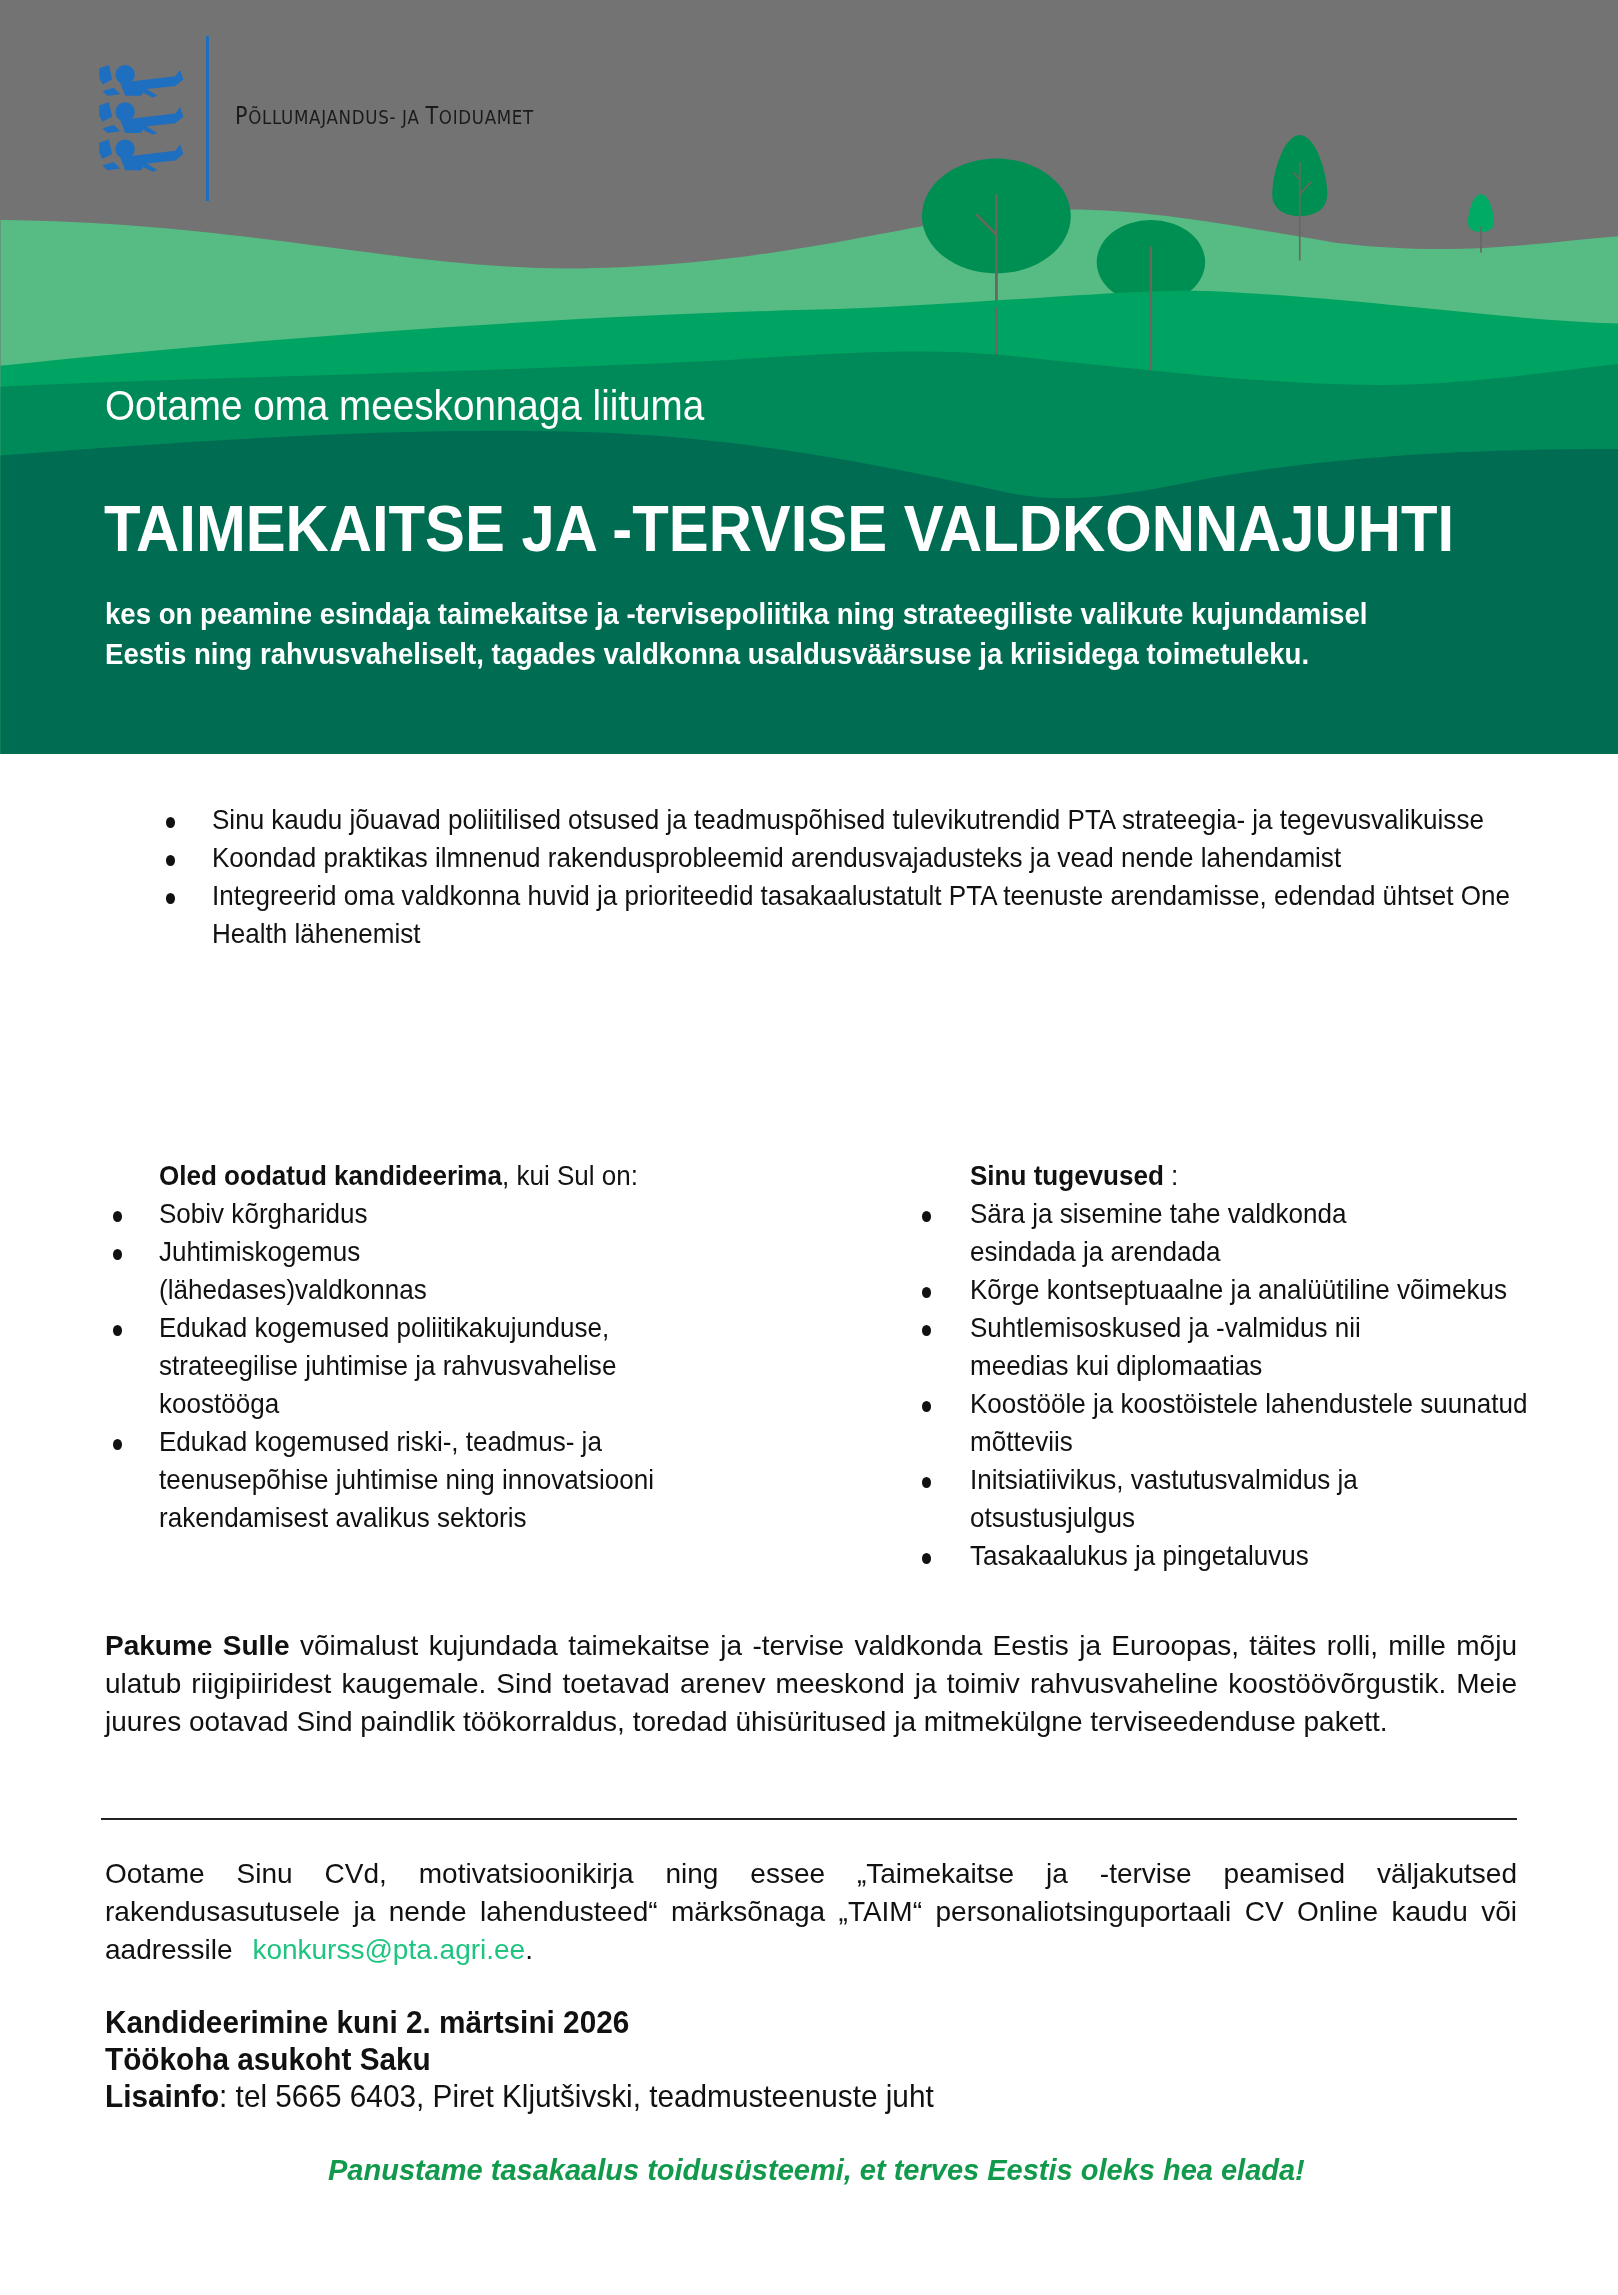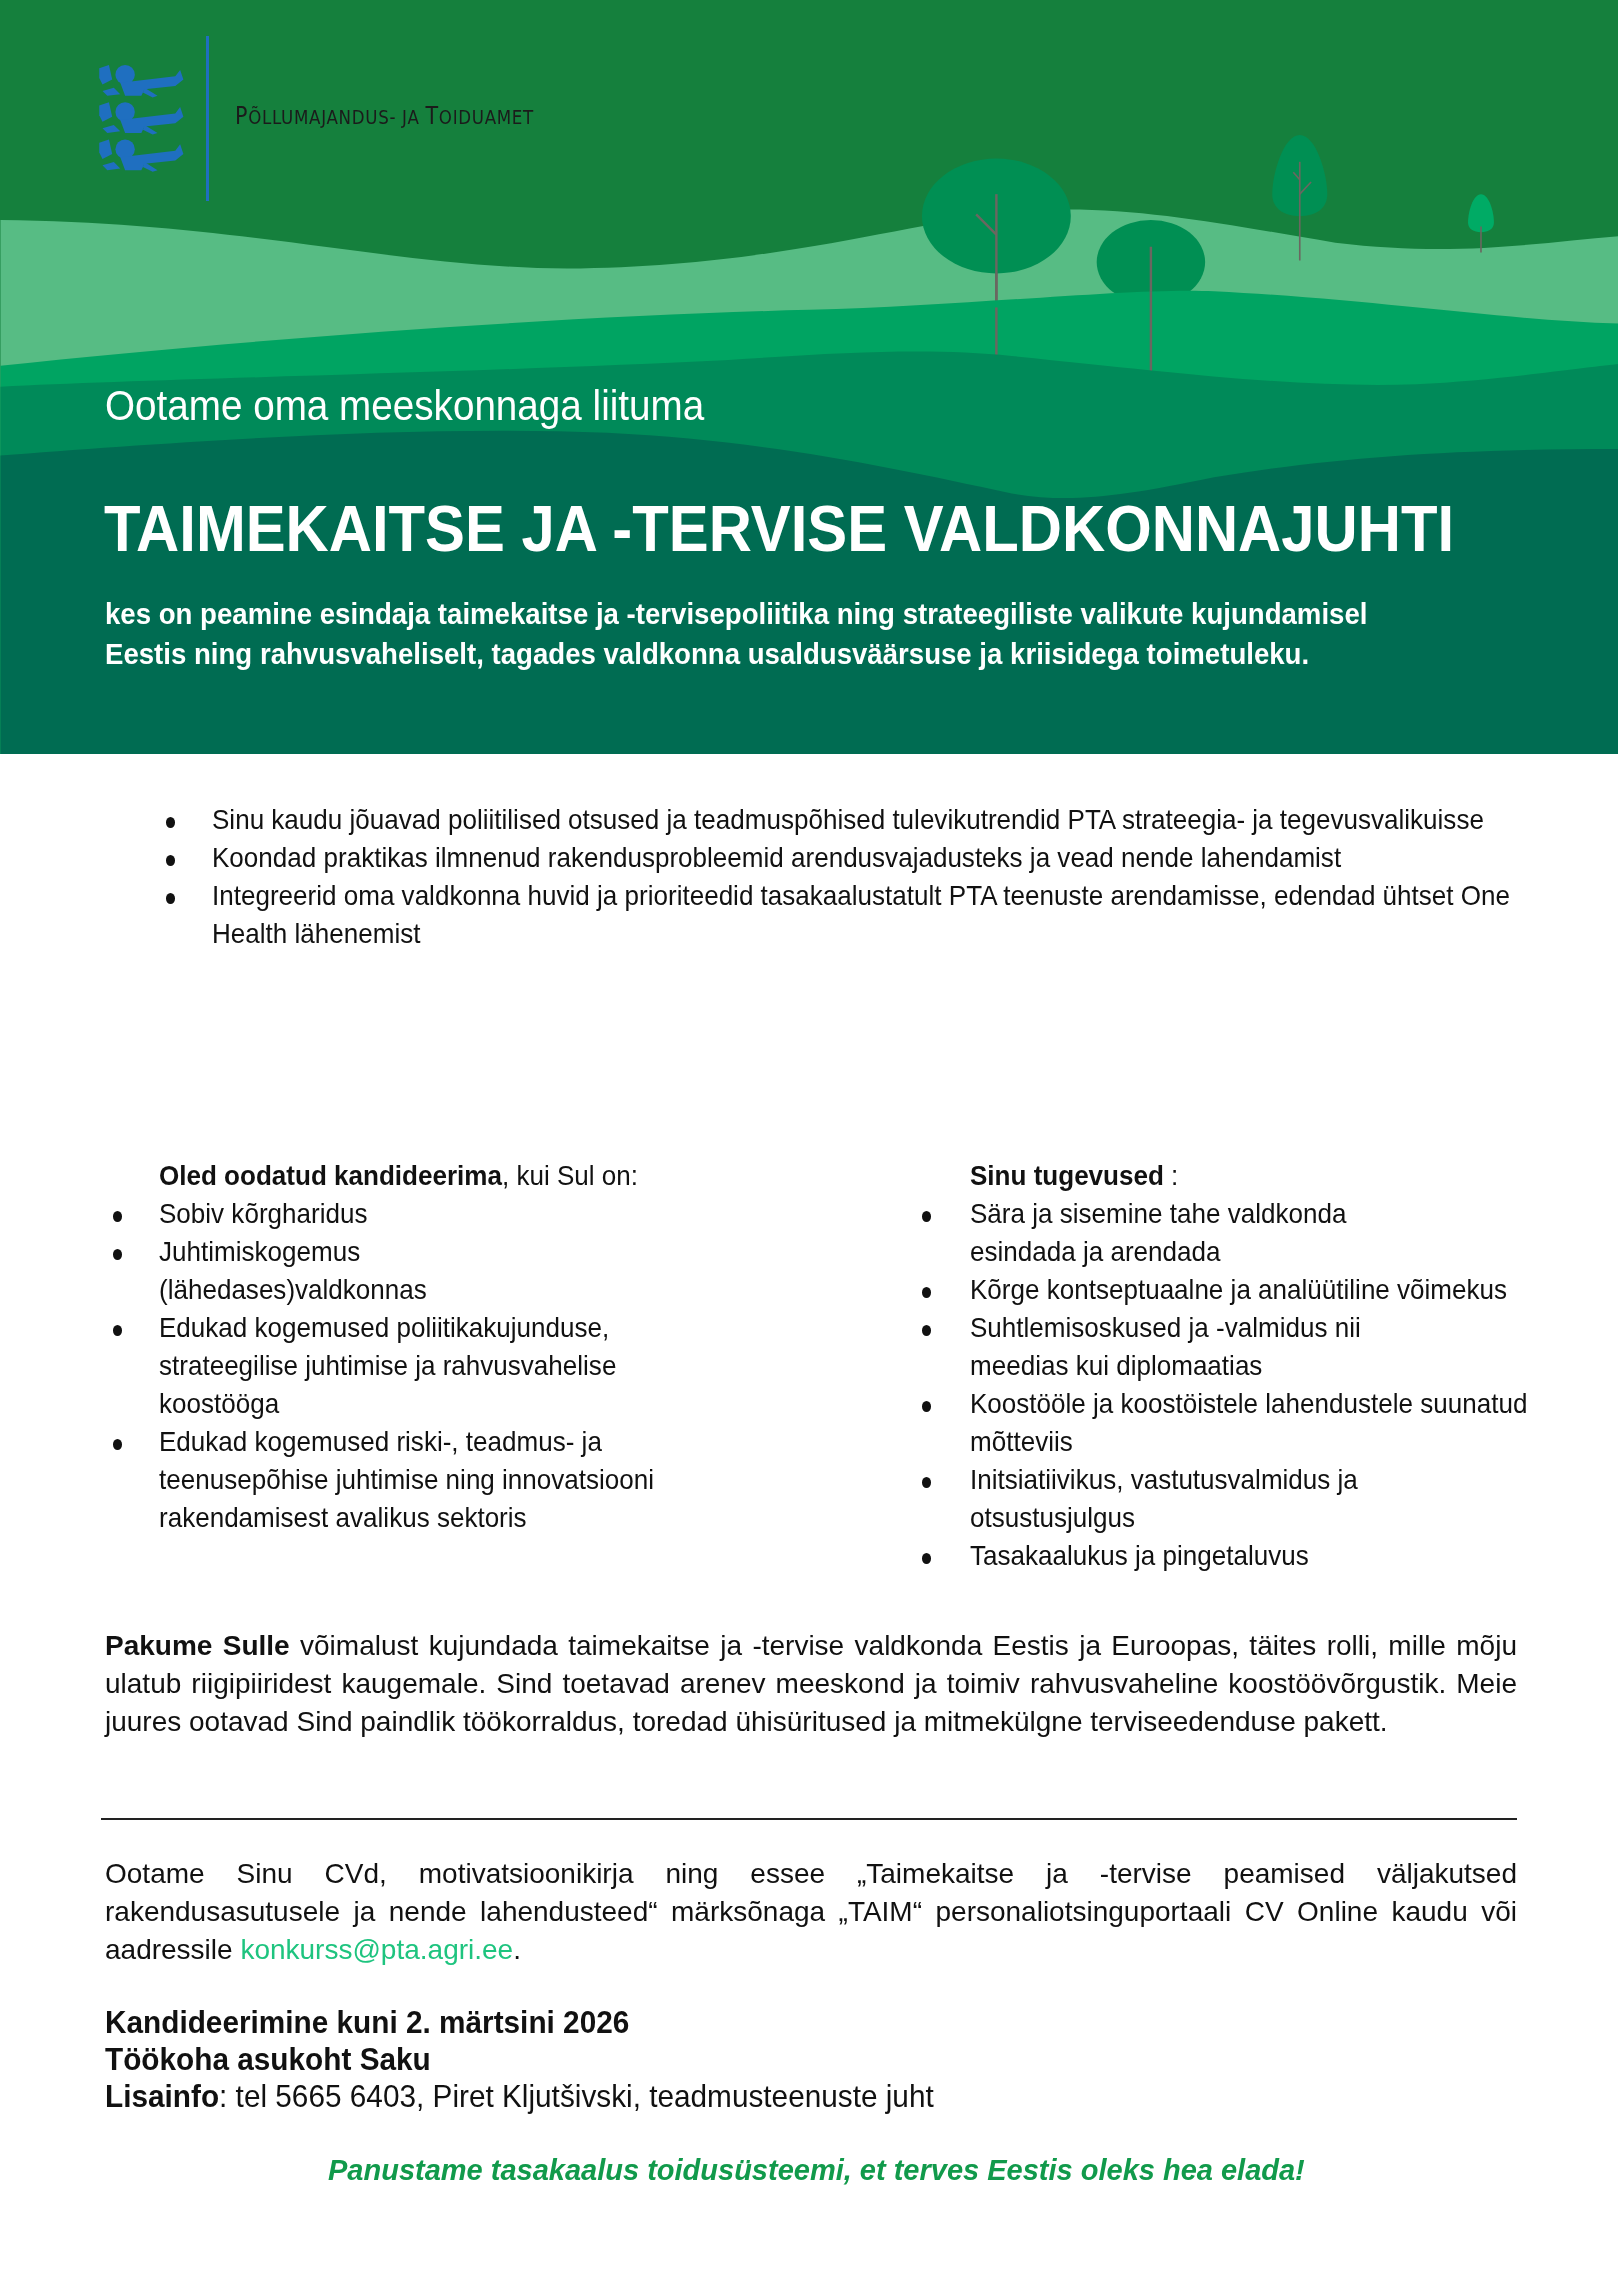--- a/index.html
+++ b/index.html
@@ -4,21 +4,21 @@
 <style>
   html, body { margin: 0; padding: 0; }
   body {
     width: 1619px; height: 2295px; position: relative; overflow: hidden;
     background: #ffffff;
     font-family: "Liberation Sans", "DejaVu Sans", sans-serif;
     color: #111111;
   }
   .header {
     position: absolute; left: 0; top: 0; width: 1619px; height: 754px;
-    background: #15803d; overflow: hidden;
+    background: #737373; overflow: hidden;
   }
   .header svg.scene { position: absolute; left: 0; top: 0; }
   .logo-lions { position: absolute; left: 96px; top: 60px; width: 89px; height: 112px; }
   .logo-divider { position: absolute; left: 206px; top: 36px; width: 3.2px; height: 165px; background: #1f6fc0; }
   .logo-name {
     position: absolute; left: 235px; top: 102px;
     font-family: "DejaVu Sans", sans-serif; font-size: 24px; letter-spacing: 0.8px;
     color: #1b1b1b; font-weight: normal; white-space: nowrap;
     transform: scaleX(0.86); transform-origin: left center;
   }
@@ -71,21 +71,21 @@
 
   .offer {
     position: absolute; left: 105px; top: 873px; width: 1412px;
     font-size: 28px; line-height: 38px; text-align: justify;
   }
   .divider { position: absolute; left: 101px; top: 1064px; width: 1416px; height: 1.6px; background: #222; }
   .apply {
     position: absolute; left: 105px; top: 1101px; width: 1412px;
     font-size: 28px; line-height: 38px; text-align: justify;
   }
-  .apply a { color: #1ec47f; text-decoration: none; }
+  .apply a { color: #1ec47f; text-decoration: none; margin-left: 12px; }
   .facts { position: absolute; left: 105px; top: 1250px; font-size: 32px; line-height: 37px; }
   .facts div { white-space: nowrap; }
   .slogan {
     position: absolute; left: 328px; top: 1400px;
     font-size: 29px; font-weight: bold; font-style: italic; color: #119a4b; white-space: nowrap;
   }
   .tight { display: inline-block; transform: scaleX(0.93); transform-origin: left top; white-space: nowrap; }
 </style>
 </head>
 <body>

